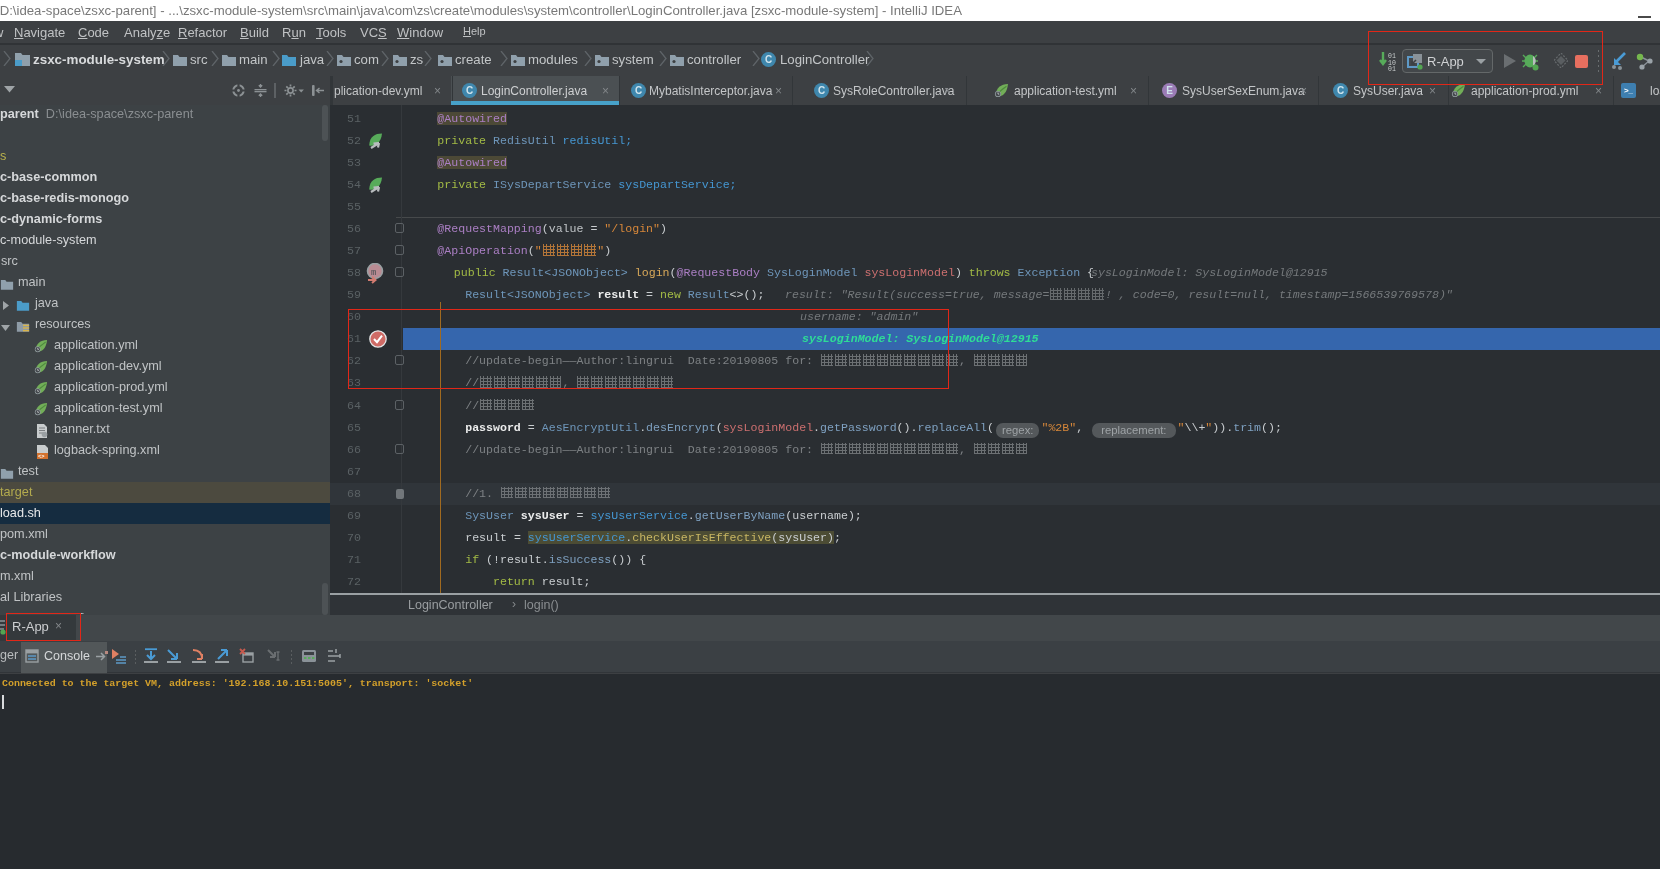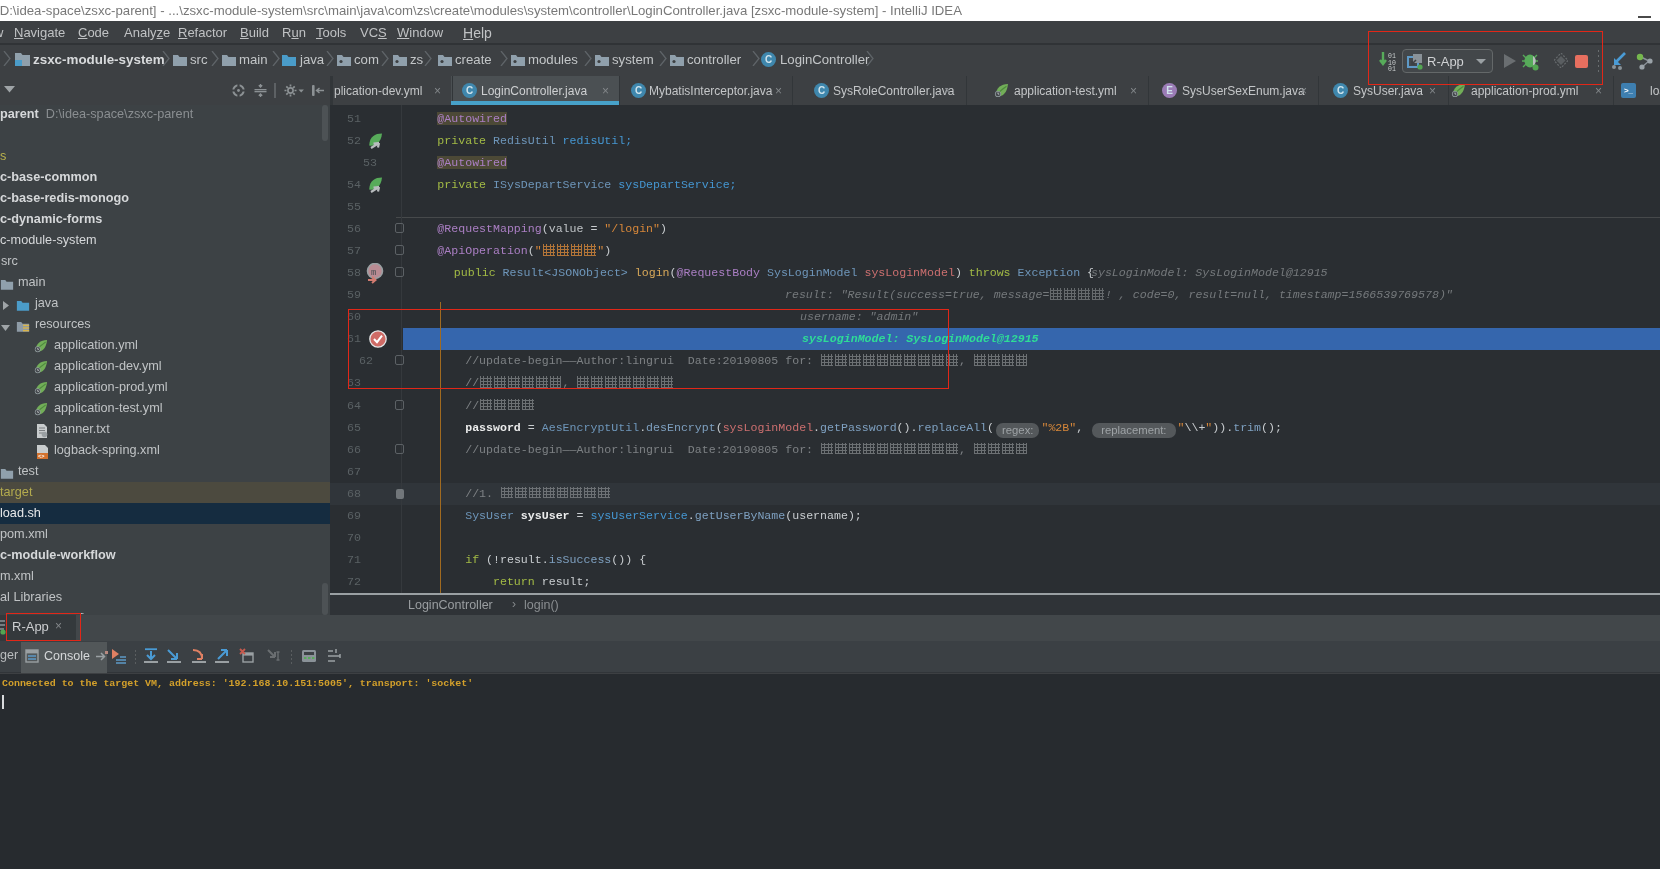--- a/index.html
+++ b/index.html
@@ -28,21 +28,21 @@
 <div class="a" style="left:-6px;top:25px;font-size:13px;color:#c0c2c4;white-space:nowrap">w</div>
 <div class="a" style="left:14px;top:25px;font-size:13px;color:#c0c2c4;white-space:nowrap"><span style="text-decoration:underline">N</span>avigate</div>
 <div class="a" style="left:78px;top:25px;font-size:13px;color:#c0c2c4;white-space:nowrap"><span style="text-decoration:underline">C</span>ode</div>
 <div class="a" style="left:124px;top:25px;font-size:13px;color:#c0c2c4;white-space:nowrap">Analy<span style="text-decoration:underline">z</span>e</div>
 <div class="a" style="left:178px;top:25px;font-size:13px;color:#c0c2c4;white-space:nowrap"><span style="text-decoration:underline">R</span>efactor</div>
 <div class="a" style="left:240px;top:25px;font-size:13px;color:#c0c2c4;white-space:nowrap"><span style="text-decoration:underline">B</span>uild</div>
 <div class="a" style="left:282px;top:25px;font-size:13px;color:#c0c2c4;white-space:nowrap">R<span style="text-decoration:underline">u</span>n</div>
 <div class="a" style="left:316px;top:25px;font-size:13px;color:#c0c2c4;white-space:nowrap"><span style="text-decoration:underline">T</span>ools</div>
 <div class="a" style="left:360px;top:25px;font-size:13px;color:#c0c2c4;white-space:nowrap">VC<span style="text-decoration:underline">S</span></div>
 <div class="a" style="left:397px;top:25px;font-size:13px;color:#c0c2c4;white-space:nowrap"><span style="text-decoration:underline">W</span>indow</div>
-<div class="a" style="left:463px;top:25px;font-size:14px;color:#c0c2c4;white-space:nowrap"><span style="text-decoration:underline">H</span>elp</div>
+<div class="a" style="left:463px;top:25px;font-size:11px;color:#c0c2c4;white-space:nowrap"><span style="text-decoration:underline">H</span>elp</div>
 <div class="a" style="left:0;top:45px;width:1660px;height:31px;background:#3d4043"></div>
 <svg class="a" style="left:3px;top:51px" width="8" height="15" viewBox="0 0 8 15">
     <path d="M1 0 L7 7.5 L1 15" fill="none" stroke="#5f6468" stroke-width="1.3"></path>
   </svg>
 <svg class="a" style="left:14px;top:52px" width="17" height="14" viewBox="0 0 17 14">
     <path d="M1 1 h6 l1.5 2 H16 v11 H1 z" fill="#90a0ac"></path>
     <rect x="1" y="8" width="7" height="6" fill="#4b9cc9"></rect>
   </svg>
 <div class="a" style="left:33px;top:52px;font-size:13.4px;font-weight:bold;color:#d8dadc">zsxc-module-system</div>
 <svg class="a" style="left:162px;top:51px" width="8" height="15" viewBox="0 0 8 15">
@@ -328,30 +328,30 @@
 <div class="a" style="left:322px;top:105px;width:6px;height:36px;background:#4d5255;border-radius:3px"></div>
 <div class="a" style="left:322px;top:583px;width:6px;height:32px;background:#4d5255;border-radius:3px"></div>
 <div class="a" style="left:330px;top:105px;width:1330px;height:488px;background:#2a2e32;overflow:hidden">
     <div class="a" style="left:0;top:377.7px;width:1330px;height:22px;background:#30353a"></div>
 <div class="a" style="left:66px;top:112px;width:1264px;height:1px;background:#46494b"></div>
 <div class="a" style="left:73px;top:223.3px;width:1257px;height:22px;background:#3566ad"></div>
 <div class="a" style="left:109.5px;top:197px;width:1.2px;height:291px;background:#a06a20"></div>
 <div class="a" style="left:71px;top:0;width:1px;height:488px;background:#35393d"></div>
 <div class="num" style="left:0;top:2.8px">51</div>
 <div class="num" style="left:0;top:24.9px">52</div>
-<div class="num" style="left:16px;top:46.9px">53</div>
+<div class="num" style="left:0;top:46.9px">53</div>
 <div class="num" style="left:0;top:69.0px">54</div>
 <div class="num" style="left:0;top:91.0px">55</div>
 <div class="num" style="left:0;top:113.0px">56</div>
 <div class="num" style="left:0;top:135.1px">57</div>
 <div class="num" style="left:0;top:157.2px">58</div>
 <div class="num" style="left:0;top:179.2px">59</div>
 <div class="num" style="left:0;top:201.3px">60</div>
 <div class="num" style="left:0;top:223.3px">61</div>
-<div class="num" style="left:12px;top:245.4px">62</div>
+<div class="num" style="left:0;top:245.4px">62</div>
 <div class="num" style="left:0;top:267.4px">63</div>
 <div class="num" style="left:0;top:289.5px">64</div>
 <div class="num" style="left:0;top:311.5px">65</div>
 <div class="num" style="left:0;top:333.6px">66</div>
 <div class="num" style="left:0;top:355.6px">67</div>
 <div class="num" style="left:0;top:377.7px">68</div>
 <div class="num" style="left:0;top:399.7px">69</div>
 <div class="num" style="left:0;top:421.8px">70</div>
 <div class="num" style="left:0;top:443.8px">71</div>
 <div class="num" style="left:0;top:465.9px">72</div>
@@ -385,30 +385,32 @@
 <div class="a" style="left:18px;top:204px;width:601px;height:80px;border:1.6px solid #e22718;z-index:30"></div>
 <div class="codeline" style="left:79.5px;top:-19.2px">&nbsp;&nbsp;&nbsp;&nbsp;  </div>
 <div class="codeline" style="left:79.5px;top:2.8px">&nbsp;&nbsp;&nbsp;&nbsp;<span class="an hl">@Autowired</span></div>
 <div class="codeline" style="left:79.5px;top:24.9px">&nbsp;&nbsp;&nbsp;&nbsp;<span class="kw">private</span> <span class="ty">RedisUtil</span> <span class="fld">redisUtil;</span></div>
 <div class="codeline" style="left:79.5px;top:46.9px">&nbsp;&nbsp;&nbsp;&nbsp;<span class="an hl">@Autowired</span></div>
 <div class="codeline" style="left:79.5px;top:69.0px">&nbsp;&nbsp;&nbsp;&nbsp;<span class="kw">private</span> <span class="ty">ISysDepartService</span> <span class="fld">sysDepartService;</span></div>
 <div class="codeline" style="left:79.5px;top:113.0px">&nbsp;&nbsp;&nbsp;&nbsp;<span class="an">@RequestMapping</span>(<span style="color:#bfc3c6">value</span> = <span class="st">"/login"</span>)</div>
 <div class="codeline" style="left:79.5px;top:135.1px">&nbsp;&nbsp;&nbsp;&nbsp;<span class="an">@ApiOperation</span>(<span class="st">"<i class="cj"></i><i class="cj"></i><i class="cj"></i><i class="cj"></i>"</span>)</div>
 <div class="codeline" style="left:96px;top:157.2px">&nbsp;&nbsp;&nbsp;&nbsp;<span class="kw">public</span> <span class="ty">Result&lt;JSONObject&gt;</span> <span style="color:#d8a859">login</span>(<span class="an">@RequestBody</span> <span class="ty">SysLoginModel</span> <span class="par">sysLoginModel</span>) <span class="kw">throws</span> <span class="ty">Exception</span> {</div>
 <div class="codeline hint" style="left:761px;top:157.2px">sysLoginModel: SysLoginModel@12915</div>
+<div class="codeline" style="left:79.5px;top:179.2px">&nbsp;&nbsp;&nbsp;&nbsp;&nbsp;&nbsp;&nbsp;&nbsp;<span class="ty">Result&lt;JSONObject&gt;</span> <span class="dec">result</span> = <span class="kw">new</span> <span class="ty">Result</span>&lt;&gt;();</div>
 <div class="codeline hint" style="left:455px;top:179.2px">result: "Result(success=true, message=<i class="cj"></i><i class="cj"></i><i class="cj"></i><i class="cj"></i>! , code=0, result=null, timestamp=1566539769578)"</div>
 <div class="codeline hint" style="left:470px;top:201.3px">username: "admin"</div>
 <div class="codeline ghint" style="left:472px;top:223.3px">sysLoginModel: SysLoginModel@12915</div>
 <div class="codeline" style="left:79.5px;top:245.4px">&nbsp;&nbsp;&nbsp;&nbsp;&nbsp;&nbsp;&nbsp;&nbsp;<span class="cm">//update-begin——Author:lingrui&nbsp;&nbsp;Date:20190805 for: <i class="cj"></i><i class="cj"></i><i class="cj"></i><i class="cj"></i><i class="cj"></i><i class="cj"></i><i class="cj"></i><i class="cj"></i><i class="cj"></i><i class="cj"></i>, <i class="cj"></i><i class="cj"></i><i class="cj"></i><i class="cj"></i></span></div>
 <div class="codeline" style="left:79.5px;top:267.4px">&nbsp;&nbsp;&nbsp;&nbsp;&nbsp;&nbsp;&nbsp;&nbsp;<span class="cm">//<i class="cj"></i><i class="cj"></i><i class="cj"></i><i class="cj"></i><i class="cj"></i><i class="cj"></i>, <i class="cj"></i><i class="cj"></i><i class="cj"></i><i class="cj"></i><i class="cj"></i><i class="cj"></i><i class="cj"></i></span></div>
 <div class="codeline" style="left:79.5px;top:289.5px">&nbsp;&nbsp;&nbsp;&nbsp;&nbsp;&nbsp;&nbsp;&nbsp;<span class="cm">//<i class="cj"></i><i class="cj"></i><i class="cj"></i><i class="cj"></i></span></div>
 <div class="codeline" style="left:79.5px;top:311.5px">&nbsp;&nbsp;&nbsp;&nbsp;&nbsp;&nbsp;&nbsp;&nbsp;<span class="dec">password</span> = <span class="ty">AesEncryptUtil</span>.<span class="mc">desEncrypt</span>(<span class="par">sysLoginModel</span>.<span class="mc">getPassword</span>().<span class="mc">replaceAll</span>(<span class="chip">regex:</span><span class="st">"%2B"</span>,<span class="chip" style="margin-left:9px;padding:0 9px">replacement:</span><span class="st">"</span><span class="pl">\\+</span><span class="st">"</span>)).<span class="mc">trim</span>();</div>
 <div class="codeline" style="left:79.5px;top:333.6px">&nbsp;&nbsp;&nbsp;&nbsp;&nbsp;&nbsp;&nbsp;&nbsp;<span class="cm">//update-begin——Author:lingrui&nbsp;&nbsp;Date:20190805 for: <i class="cj"></i><i class="cj"></i><i class="cj"></i><i class="cj"></i><i class="cj"></i><i class="cj"></i><i class="cj"></i><i class="cj"></i><i class="cj"></i><i class="cj"></i>, <i class="cj"></i><i class="cj"></i><i class="cj"></i><i class="cj"></i></span></div>
 <div class="codeline" style="left:79.5px;top:377.7px">&nbsp;&nbsp;&nbsp;&nbsp;&nbsp;&nbsp;&nbsp;&nbsp;<span class="cm">//1. <i class="cj"></i><i class="cj"></i><i class="cj"></i><i class="cj"></i><i class="cj"></i><i class="cj"></i><i class="cj"></i><i class="cj"></i></span></div>
 <div class="codeline" style="left:79.5px;top:399.7px">&nbsp;&nbsp;&nbsp;&nbsp;&nbsp;&nbsp;&nbsp;&nbsp;<span class="ty">SysUser</span> <span class="dec">sysUser</span> = <span class="fld">sysUserService</span>.<span class="mc">getUserByName</span>(<span class="pl">username</span>);</div>
+<div class="codeline" style="left:79.5px;top:421.8px">&nbsp;&nbsp;&nbsp;&nbsp;&nbsp;&nbsp;&nbsp;&nbsp;<span class="pl">result</span> = <span class="hl2"><span class="fld">sysUserService</span>.<span style="color:#c8b663">checkUserIsEffective</span>(<span class="pl">sysUser</span>)</span>;</div>
 <div class="codeline" style="left:79.5px;top:443.8px">&nbsp;&nbsp;&nbsp;&nbsp;&nbsp;&nbsp;&nbsp;&nbsp;<span class="kw">if</span> (!<span class="pl">result</span>.<span class="mc">isSuccess</span>()) {</div>
 <div class="codeline" style="left:79.5px;top:465.9px">&nbsp;&nbsp;&nbsp;&nbsp;&nbsp;&nbsp;&nbsp;&nbsp;&nbsp;&nbsp;&nbsp;&nbsp;<span class="kw">return</span> <span class="pl">result</span>;</div>
   </div>
 <div class="a" style="left:330px;top:593px;width:1330px;height:2px;background:#9aa0a3"></div>
 <div class="a" style="left:330px;top:595px;width:1330px;height:20px;background:#2f3337"></div>
 <div class="a" style="left:408px;top:598px;font-size:12.5px;color:#9a9ea1">LoginController</div>
 <div class="a" style="left:512px;top:597px;font-size:12px;color:#85898c">›</div>
 <div class="a" style="left:524px;top:598px;font-size:12.5px;color:#8a8e91">login()</div>
 <div class="a" style="left:0;top:615px;width:1660px;height:26px;background:#42474a"></div>
 <div class="a" style="left:0;top:615px;width:76px;height:26px;background:#34393c"></div>

